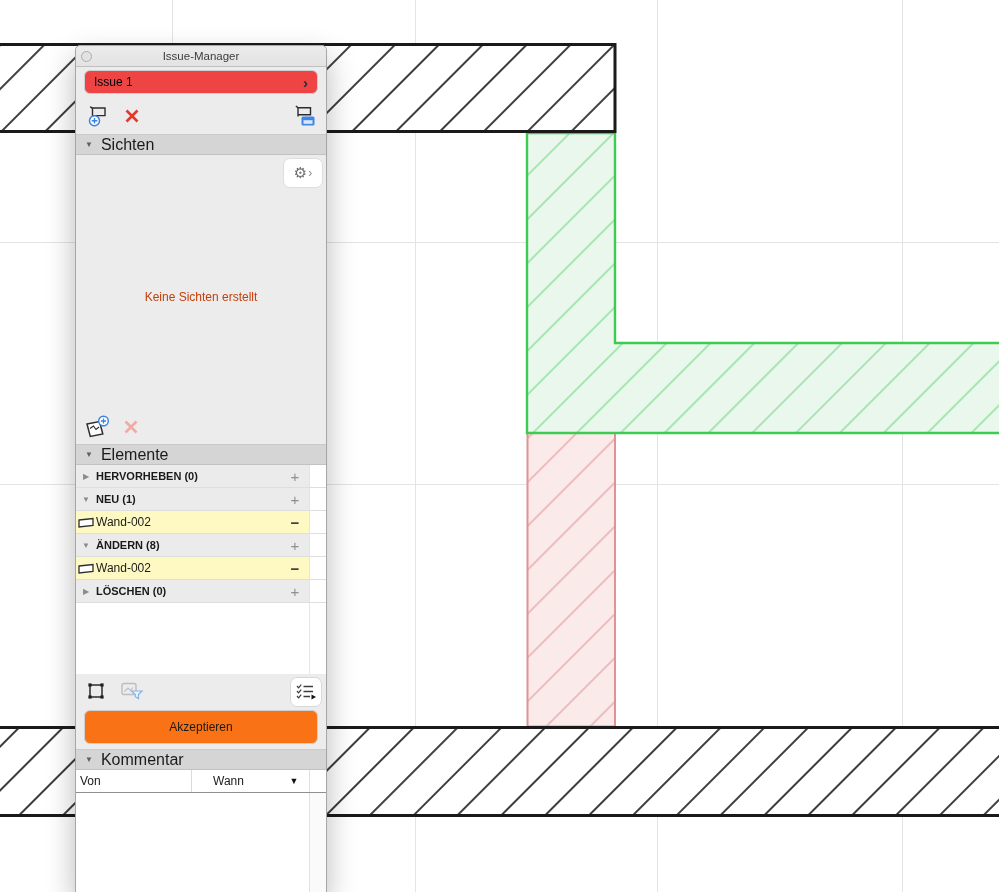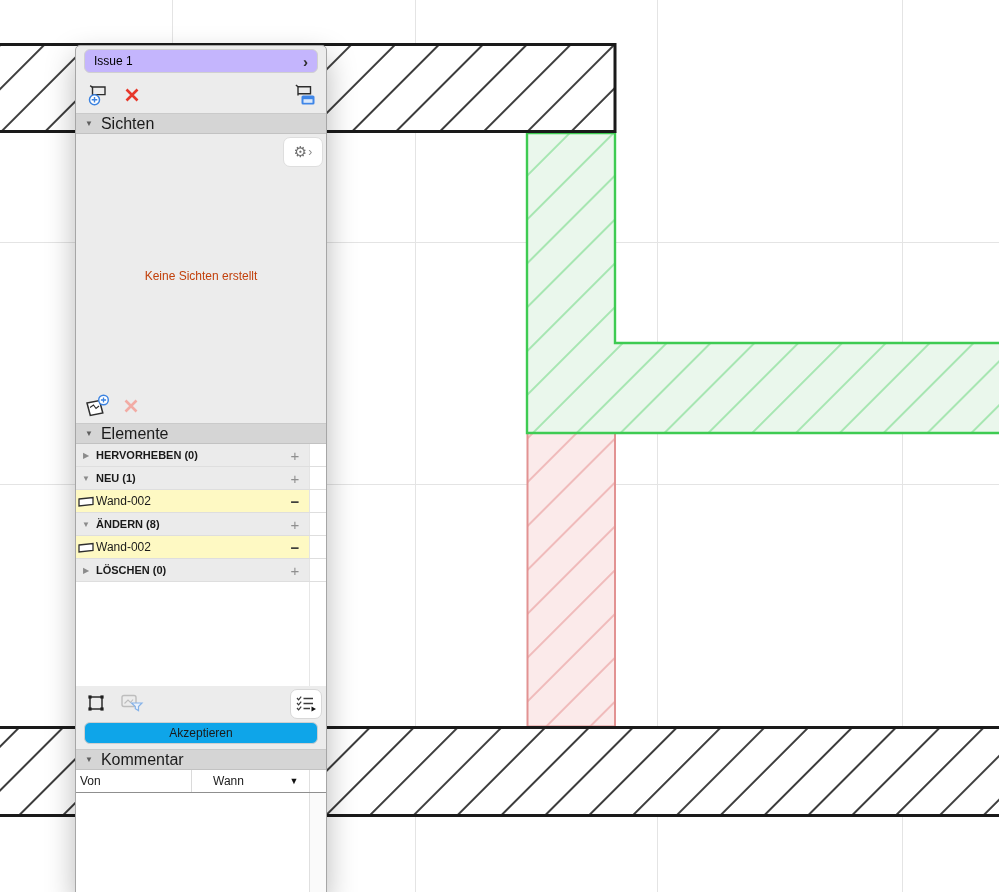--- a/index.html
+++ b/index.html
@@ -25,21 +25,21 @@
          box-shadow:0 12px 30px rgba(0,0,0,.28);display:flex;flex-direction:column;
          font-size:12px;color:#1a1a1a;}
   .titlebar{height:20px;flex:0 0 20px;background:linear-gradient(#ebebeb,#e3e3e3);
             border-bottom:1px solid #c0c0c0;border-radius:5px 5px 0 0;
             display:flex;align-items:center;position:relative;}
   .win-circle{width:11px;height:11px;border-radius:50%;background:#e2e2e2;
               border:1px solid #adadad;margin-left:5px;box-sizing:border-box;}
   .title{position:absolute;left:0;right:0;text-align:center;font-size:11.5px;color:#3d3d3d;}
 
   .issue-row{flex:0 0 30px;padding:3px 8px;box-sizing:border-box;}
-  .issue-field{height:24px;background:#c4b5fd;border:1px solid #d0d0d0;border-radius:6px;
+  .issue-field{height:24px;background:#ef4444;border:1px solid #d0d0d0;border-radius:6px;
                display:flex;align-items:center;padding:0 9px;box-sizing:border-box;}
   .issue-label{flex:1;color:#000;}
   .issue-chevron{font-size:15px;font-weight:600;color:#2e2e2e;line-height:1;}
 
   .toolbar{flex:0 0 37px;display:flex;align-items:center;padding:0 10px;gap:13px;}
   .toolbar .spacer{flex:1;}
   .icon-btn{display:flex;align-items:center;justify-content:center;}
 
   .section-header{flex:0 0 21px;background:#d5d5d5;border-top:1px solid #cacaca;
                   border-bottom:1px solid #c2c2c2;display:flex;align-items:center;
@@ -71,21 +71,21 @@
   .filler{flex:1;background:#fff;position:relative;}
   .filler::after{content:"";position:absolute;top:0;bottom:0;right:16px;border-left:1px solid #e7e7e7;}
 
   .toolbar2{flex:0 0 34px;display:flex;align-items:center;padding:0 10px;gap:14px;
             background:#ececec;position:relative;}
   .list-btn{position:absolute;right:4px;top:3px;width:30px;height:28px;background:#fff;
             border:1px solid #d8d8d8;border-radius:7px;display:flex;align-items:center;
             justify-content:center;}
 
   .accept-row{flex:0 0 29px;padding:2px 8px 5px;box-sizing:border-box;}
-  .accept-btn{height:22px;width:100%;background:#0ea5e9;border:1px solid #cfcfcf;border-radius:6px;
+  .accept-btn{height:34px;width:100%;background:#f97316;border:1px solid #cfcfcf;border-radius:6px;
               display:flex;align-items:center;justify-content:center;color:#1a1a1a;
               box-sizing:border-box;}
 
   .vw-row{flex:0 0 23px;background:#fff;display:flex;align-items:stretch;
           border-bottom:1px solid #8f8f8f;box-sizing:border-box;}
   .vw-von{width:111px;padding-left:4px;display:flex;align-items:center;}
   .vw-wann{flex:1;border-left:1px solid #dadada;padding-left:21px;display:flex;align-items:center;}
   .vw-sort{width:30px;display:flex;align-items:center;justify-content:center;font-size:9px;color:#111;}
   .vw-gutter{width:16px;border-left:1px solid #e0e0e0;}
 
@@ -134,20 +134,24 @@
   </g>
 
   <g>
     <rect class="wall-fill" x="-8" y="727.5" width="1015" height="88"></rect>
     <rect class="wall-hatch" x="-8" y="727.5" width="1015" height="88"></rect>
   </g>
 </svg>
 
 <div class="panel">
 
+  <div class="titlebar">
+    <div class="win-circle"></div>
+    <div class="title">Issue-Manager</div>
+  </div>
 
   <div class="issue-row">
     <div class="issue-field">
       <span class="issue-label">Issue 1</span>
       <span class="issue-chevron">›</span>
     </div>
   </div>
 
   <div class="toolbar">
     <span class="icon-btn">

